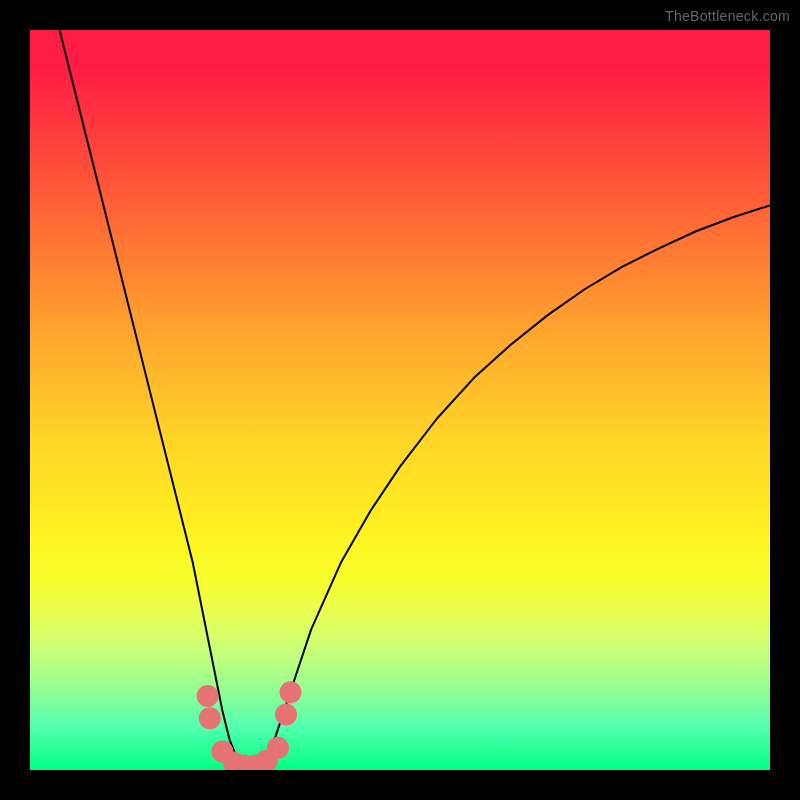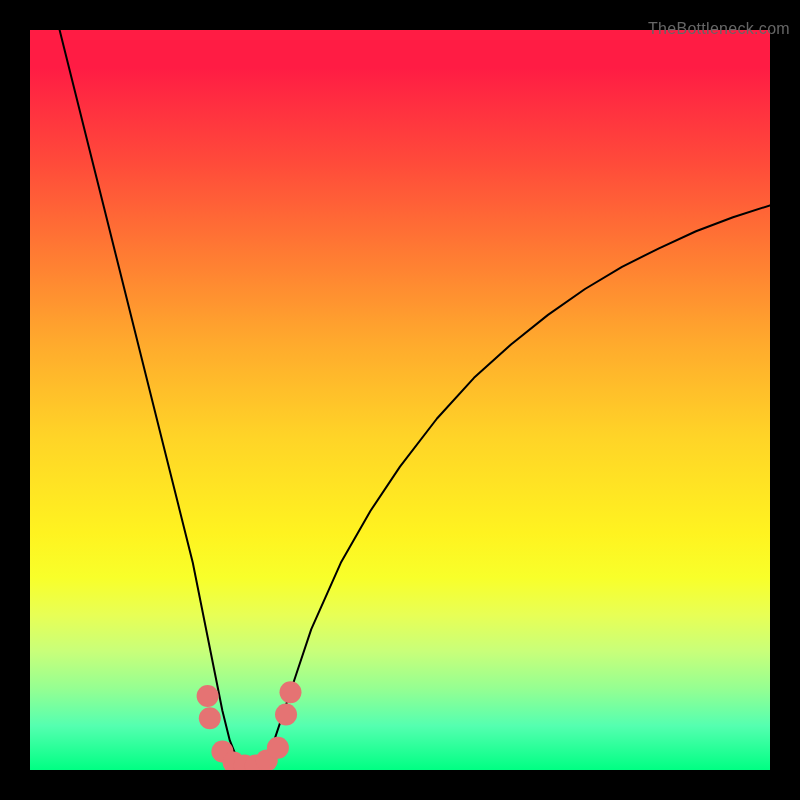--- a/index.html
+++ b/index.html
@@ -30,24 +30,24 @@
       #f8ff2a 74%,
       #e8ff55 79%,
       #c8ff7a 84%,
       #95ff92 89%,
       #55ffb0 94%,
       #00ff83 100%
     );
   }
   .watermark {
     position: absolute;
-    top: 20px;
+    top: 8px;
     right: 10px;
     color: #666;
-    font-size: 16px;
+    font-size: 14px;
     font-weight: 500;
     letter-spacing: 0.3px;
   }
   svg.overlay {
     position: absolute;
     inset: 0;
     width: 800px;
     height: 800px;
     pointer-events: none;
   }

